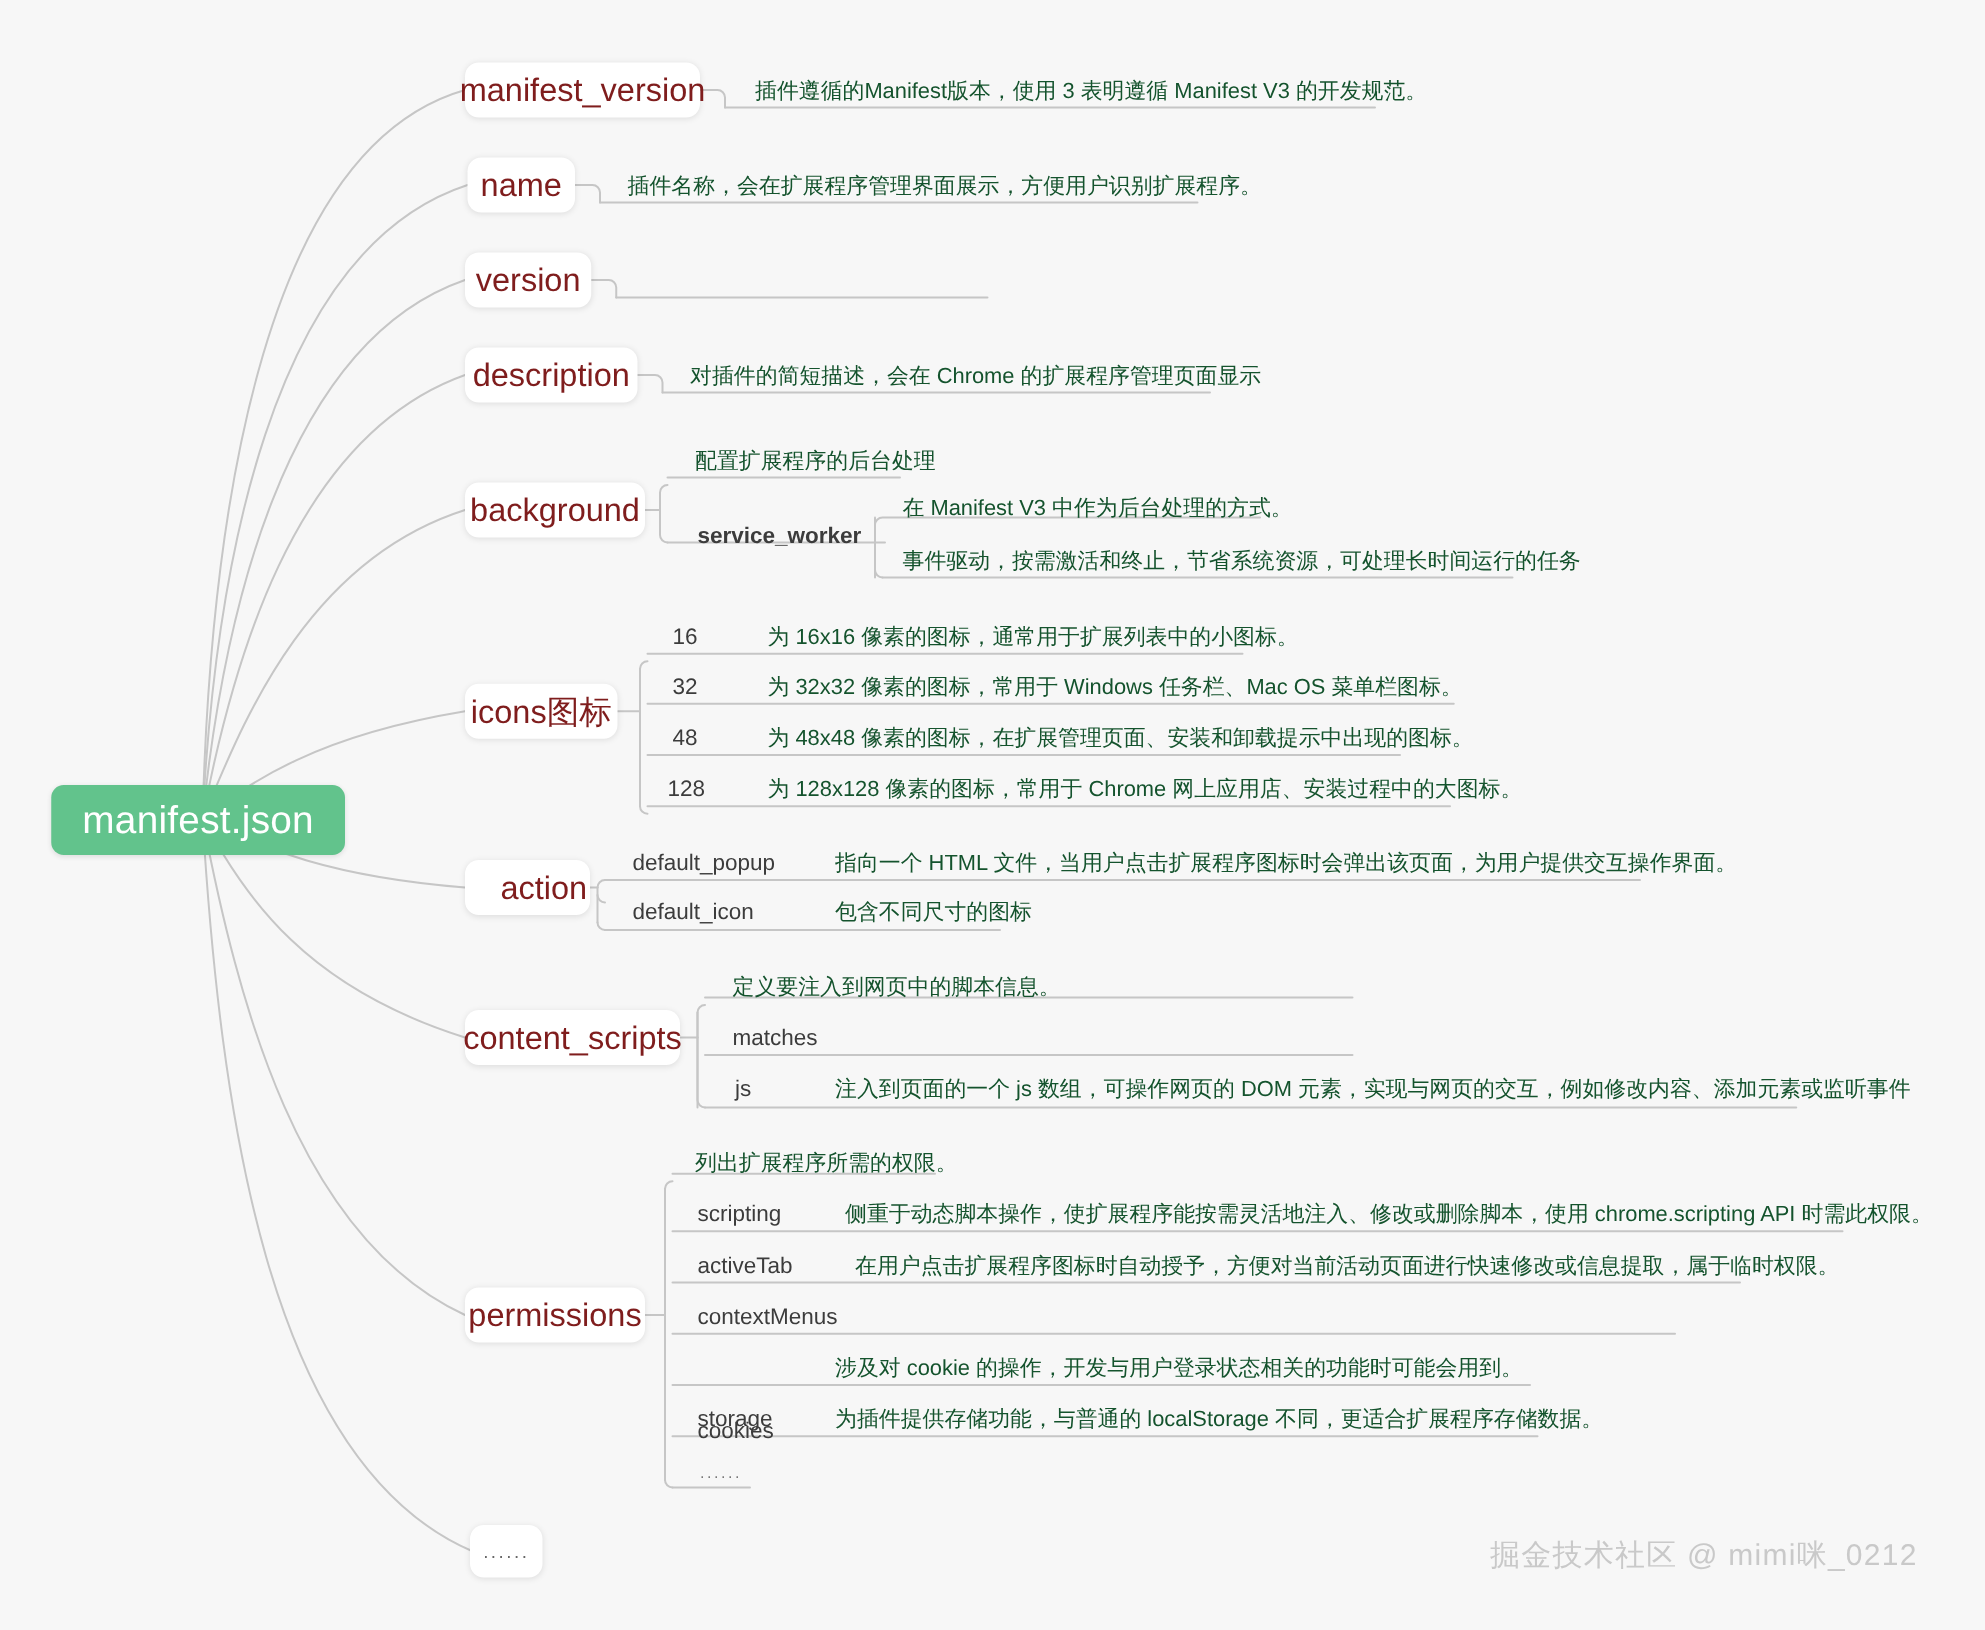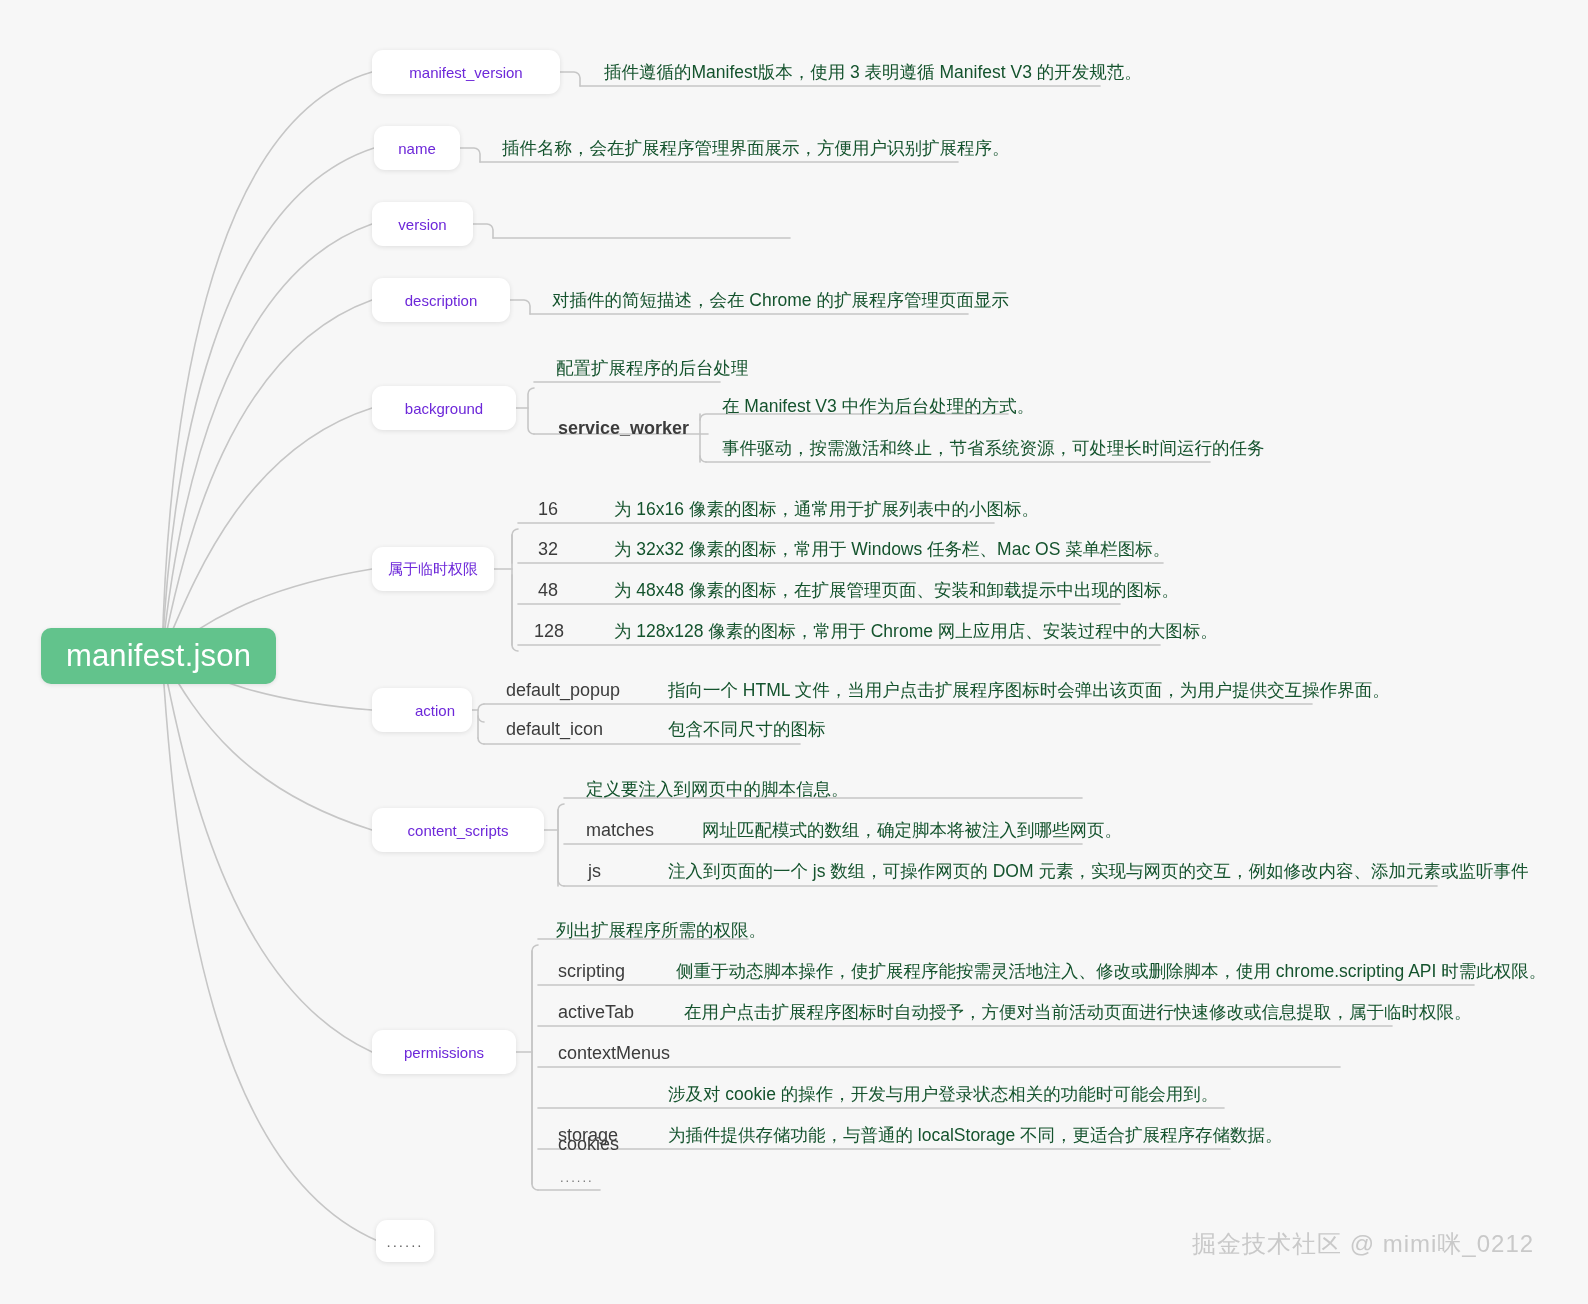--- a/index.html
+++ b/index.html
@@ -26,22 +26,22 @@
     color:#ffffff;
     border-radius:10px;
     font-size:31px;
     letter-spacing:.2px;
     padding:0 22px;
     box-shadow:0 1px 4px rgba(0,0,0,.10);
   }
   .lvl1{
     background:#ffffff;
     border-radius:11px;
-    font-size:15px;
-    color:#6d28d9;
+    font-size:26px;
+    color:#7f1d1d;
     padding:0 18px;
     box-shadow:0 1px 5px rgba(0,0,0,.10);
   }
   .lvl1.dots{font-size:15px;letter-spacing:2px;color:#666;}
 
   
   .keylabel{
     position:absolute;
     font-size:18px;
     color:#3c3c3c;
@@ -154,21 +154,21 @@
   <div class="node lvl1" style="left:372px;top:50px;width:188px;height:44px;">manifest_version</div>
 
   <div class="node lvl1" style="left:374px;top:126px;width:86px;height:44px;">name</div>
 
   <div class="node lvl1" style="left:372px;top:202px;width:101px;height:44px;">version</div>
 
   <div class="node lvl1" style="left:372px;top:278px;width:138px;height:44px;">description</div>
 
   <div class="node lvl1" style="left:372px;top:386px;width:144px;height:44px;">background</div>
 
-  <div class="node lvl1" style="left:372px;top:547px;width:122px;height:44px;">属于临时权限</div>
+  <div class="node lvl1" style="left:372px;top:547px;width:122px;height:44px;">icons图标</div>
 
   <div class="node lvl1" style="left:372px;top:688px;width:100px;height:44px;padding-left:44px;">action</div>
 
   <div class="node lvl1" style="left:372px;top:808px;width:172px;height:44px;">content_scripts</div>
 
   <div class="node lvl1" style="left:372px;top:1030px;width:144px;height:44px;">permissions</div>
 
   <div class="node lvl1 dots" style="left:376px;top:1220px;width:58px;height:42px;">......</div>
 
   <div class="desc" style="left:604px;top:58px;height:28px;">插件遵循的Manifest版本，使用 3 表明遵循 Manifest V3 的开发规范。</div>
@@ -200,21 +200,20 @@
 
   <div class="keylabel" style="left:506px;top:677px;height:26px;">default_popup</div>
   <div class="desc" style="left:668px;top:677px;height:26px;">指向一个 HTML 文件，当用户点击扩展程序图标时会弹出该页面，为用户提供交互操作界面。</div>
 
   <div class="keylabel" style="left:506px;top:716px;height:26px;">default_icon</div>
   <div class="desc" style="left:668px;top:716px;height:26px;">包含不同尺寸的图标</div>
 
   <div class="desc" style="left:586px;top:776px;height:26px;">定义要注入到网页中的脚本信息。</div>
 
   <div class="keylabel" style="left:586px;top:817px;height:26px;">matches</div>
-  <div class="desc" style="left:702px;top:817px;height:26px;">网址匹配模式的数组，确定脚本将被注入到哪些网页。</div>
 
   <div class="keylabel" style="left:588px;top:858px;height:26px;">js</div>
   <div class="desc" style="left:668px;top:858px;height:26px;">注入到页面的一个 js 数组，可操作网页的 DOM 元素，实现与网页的交互，例如修改内容、添加元素或监听事件</div>
 
   <div class="desc" style="left:556px;top:917px;height:26px;">列出扩展程序所需的权限。</div>
 
   <div class="keylabel" style="left:558px;top:958px;height:26px;">scripting</div>
   <div class="desc" style="left:676px;top:958px;height:26px;">侧重于动态脚本操作，使扩展程序能按需灵活地注入、修改或删除脚本，使用 chrome.scripting API 时需此权限。</div>
 
   <div class="keylabel" style="left:558px;top:999px;height:26px;">activeTab</div>

